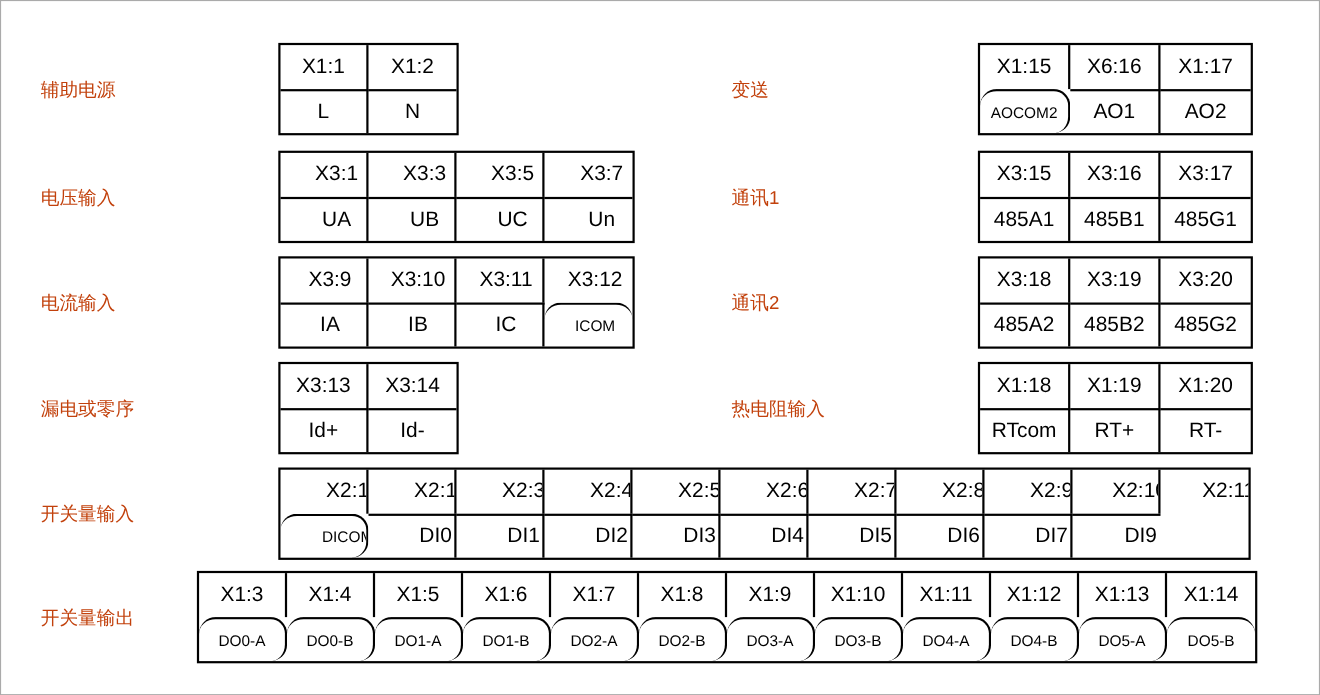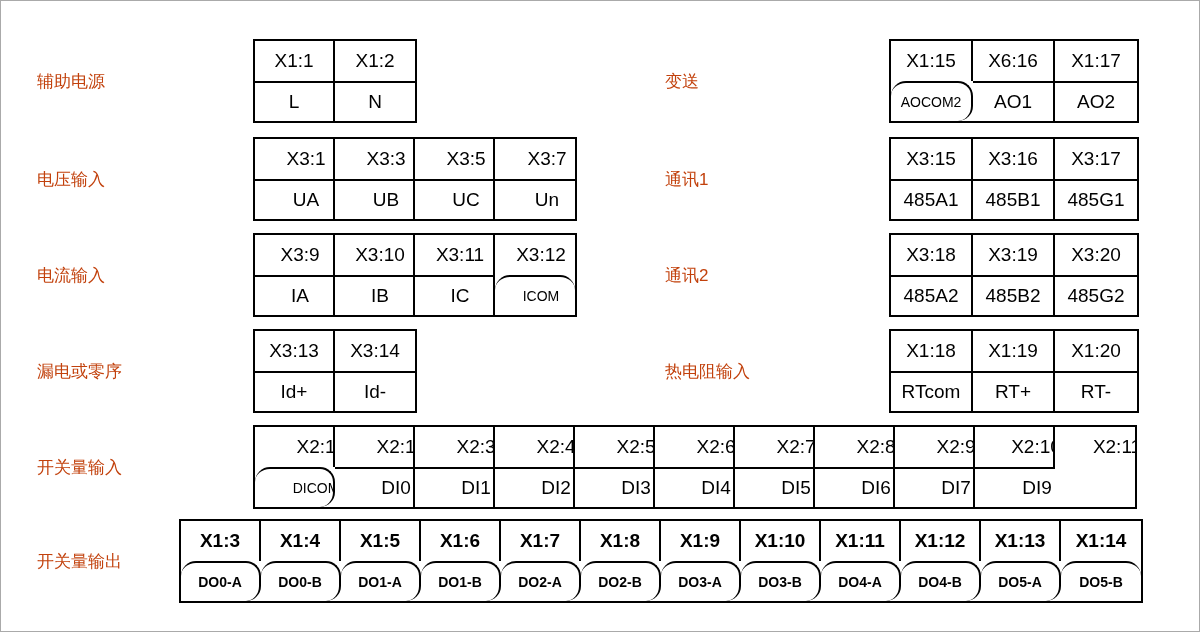--- a/index.html
+++ b/index.html
@@ -81,21 +81,21 @@
   #g-transmit .group-label,
   #g-comm1 .group-label,
   #g-comm2 .group-label,
   #g-rtd .group-label { width: 224px; }
 
   .w-aux   { width: 80px; }
   .w-volt  { width: 80px; padding-left: 24px; }
   .w-curr  { width: 80px; padding-left: 12px; }
   .w-leak  { width: 80px; }
   .w-di    { width: 80px; padding-left: 44px; }
-  .w-do    { width: 80px; font-weight: bold; }
+  .w-do    { width: 80px; }
   .w-right { width: 82px; }
 
   .cell.small { font-size: 14px; border-radius: 15px; }
 </style>
 </head>
 <body>
 
 <div id="page">
 
   <div class="group" id="g-aux">

